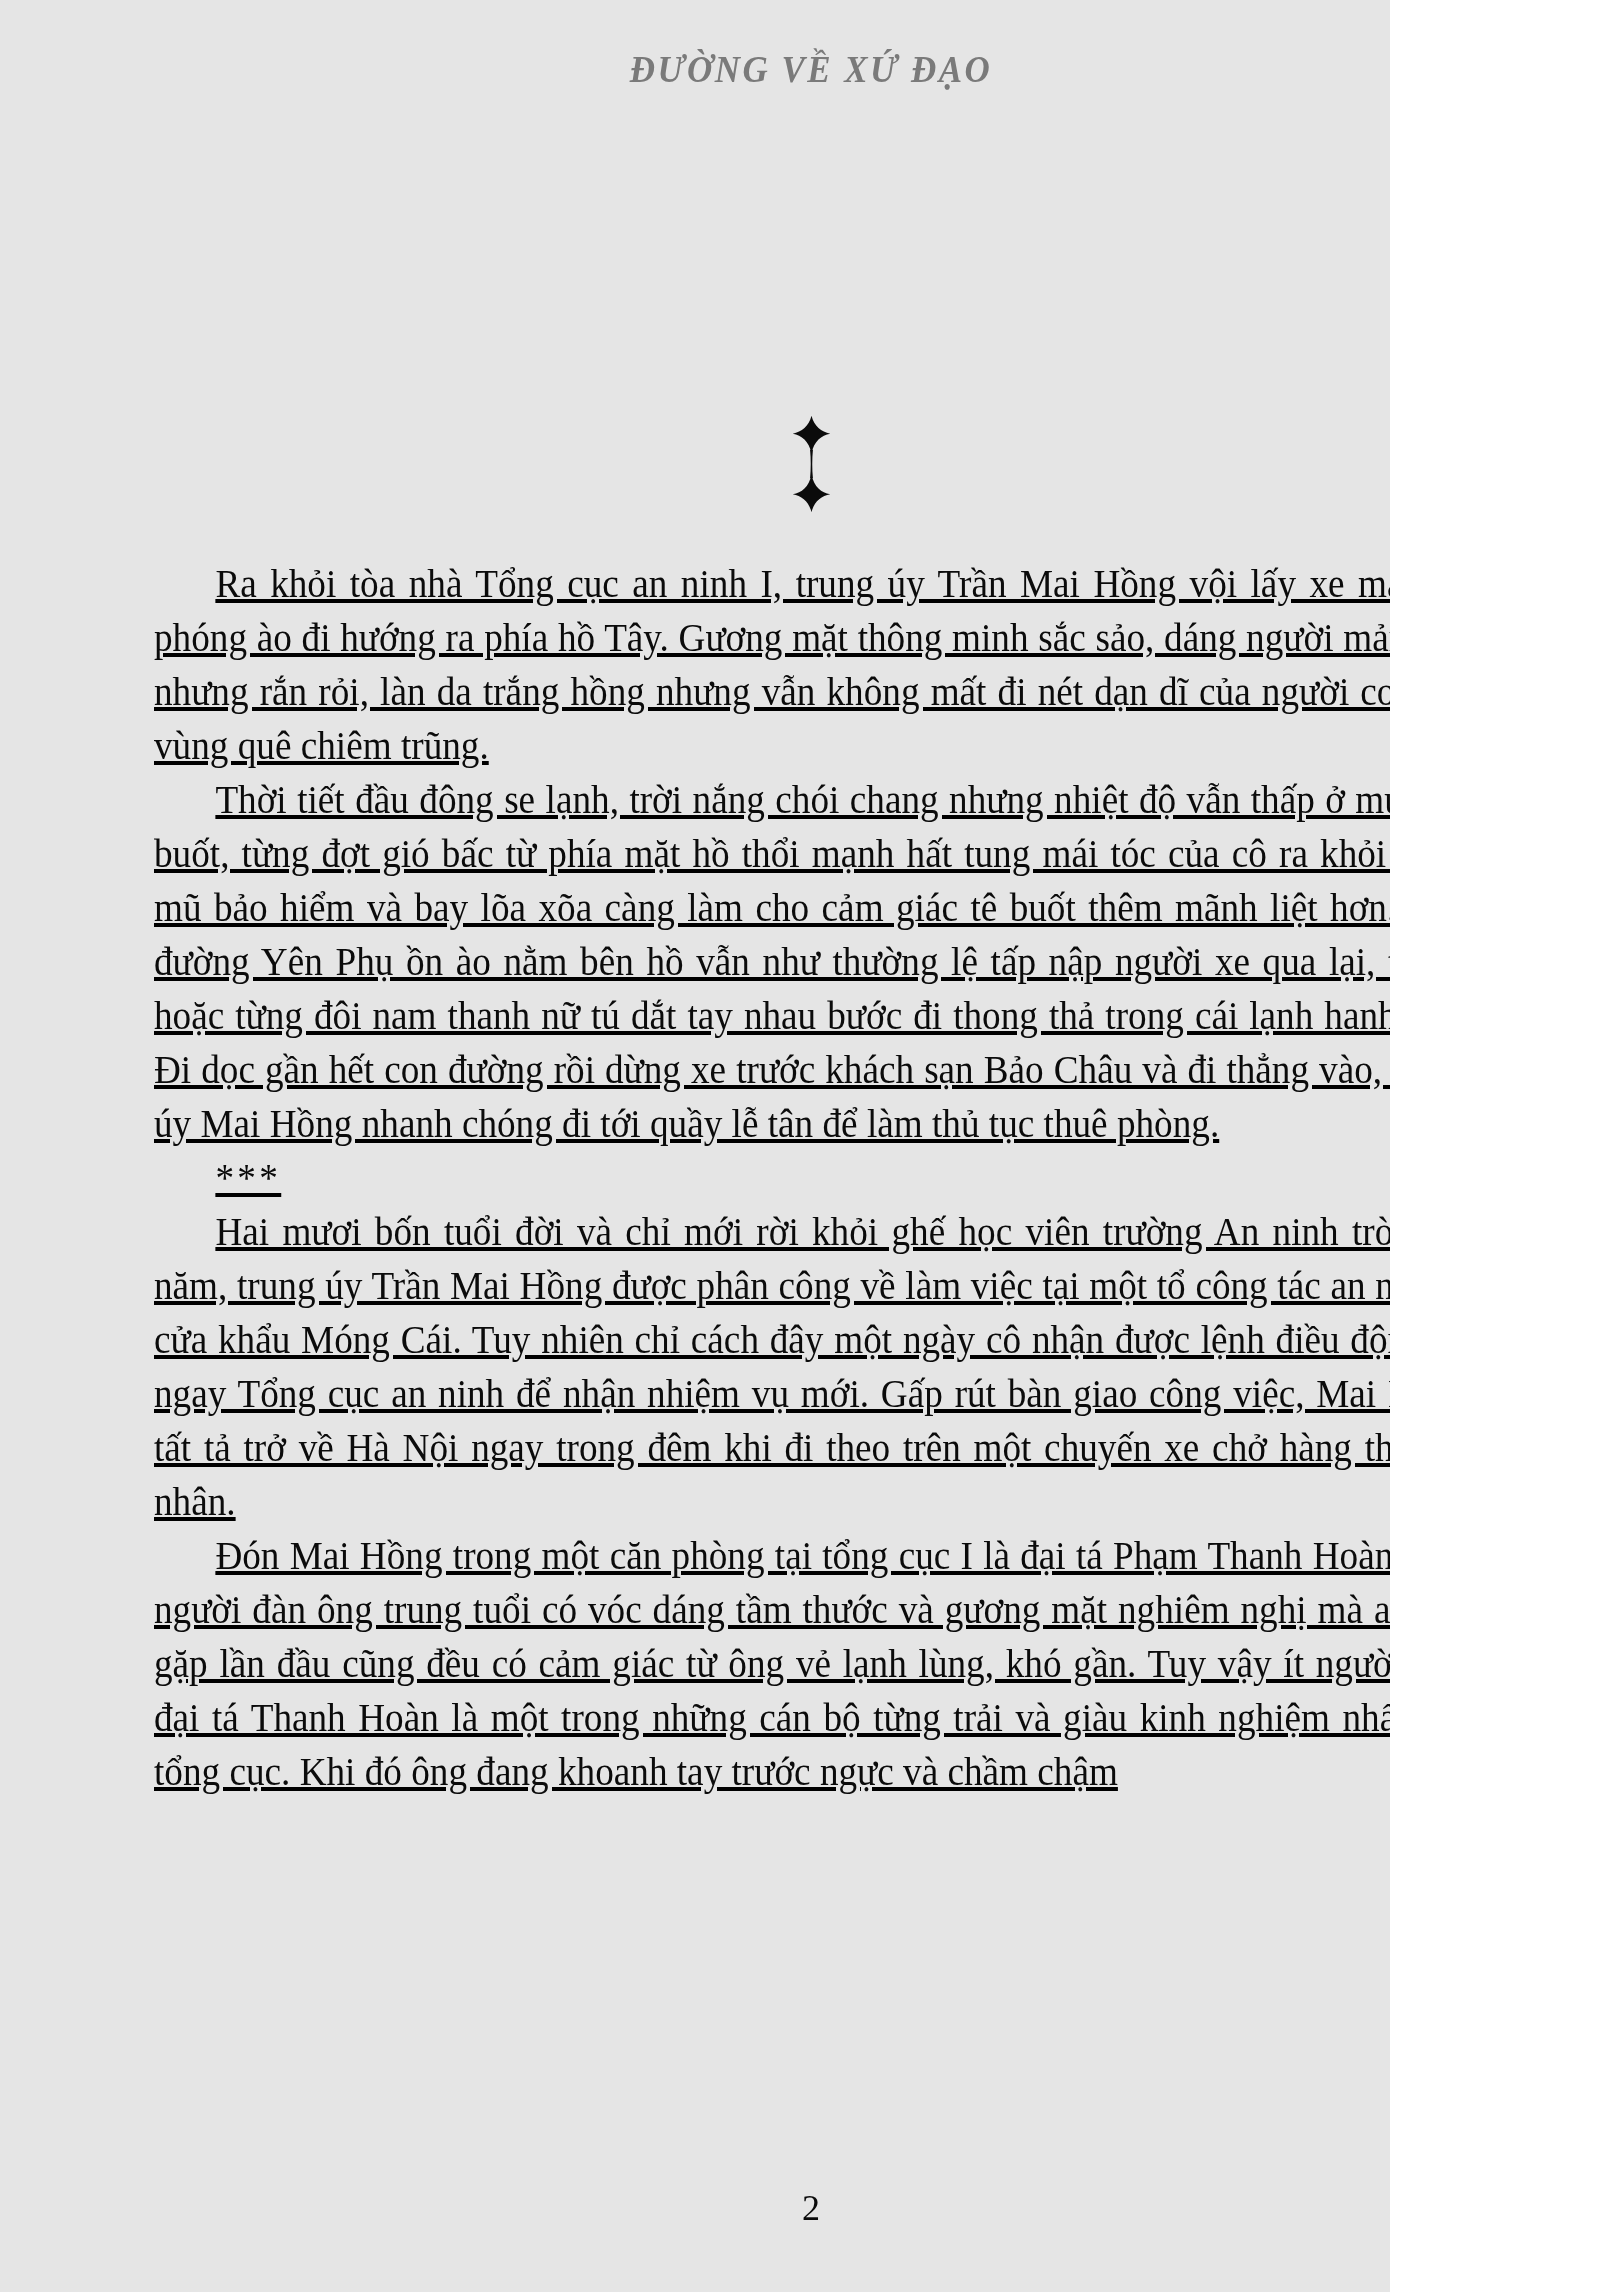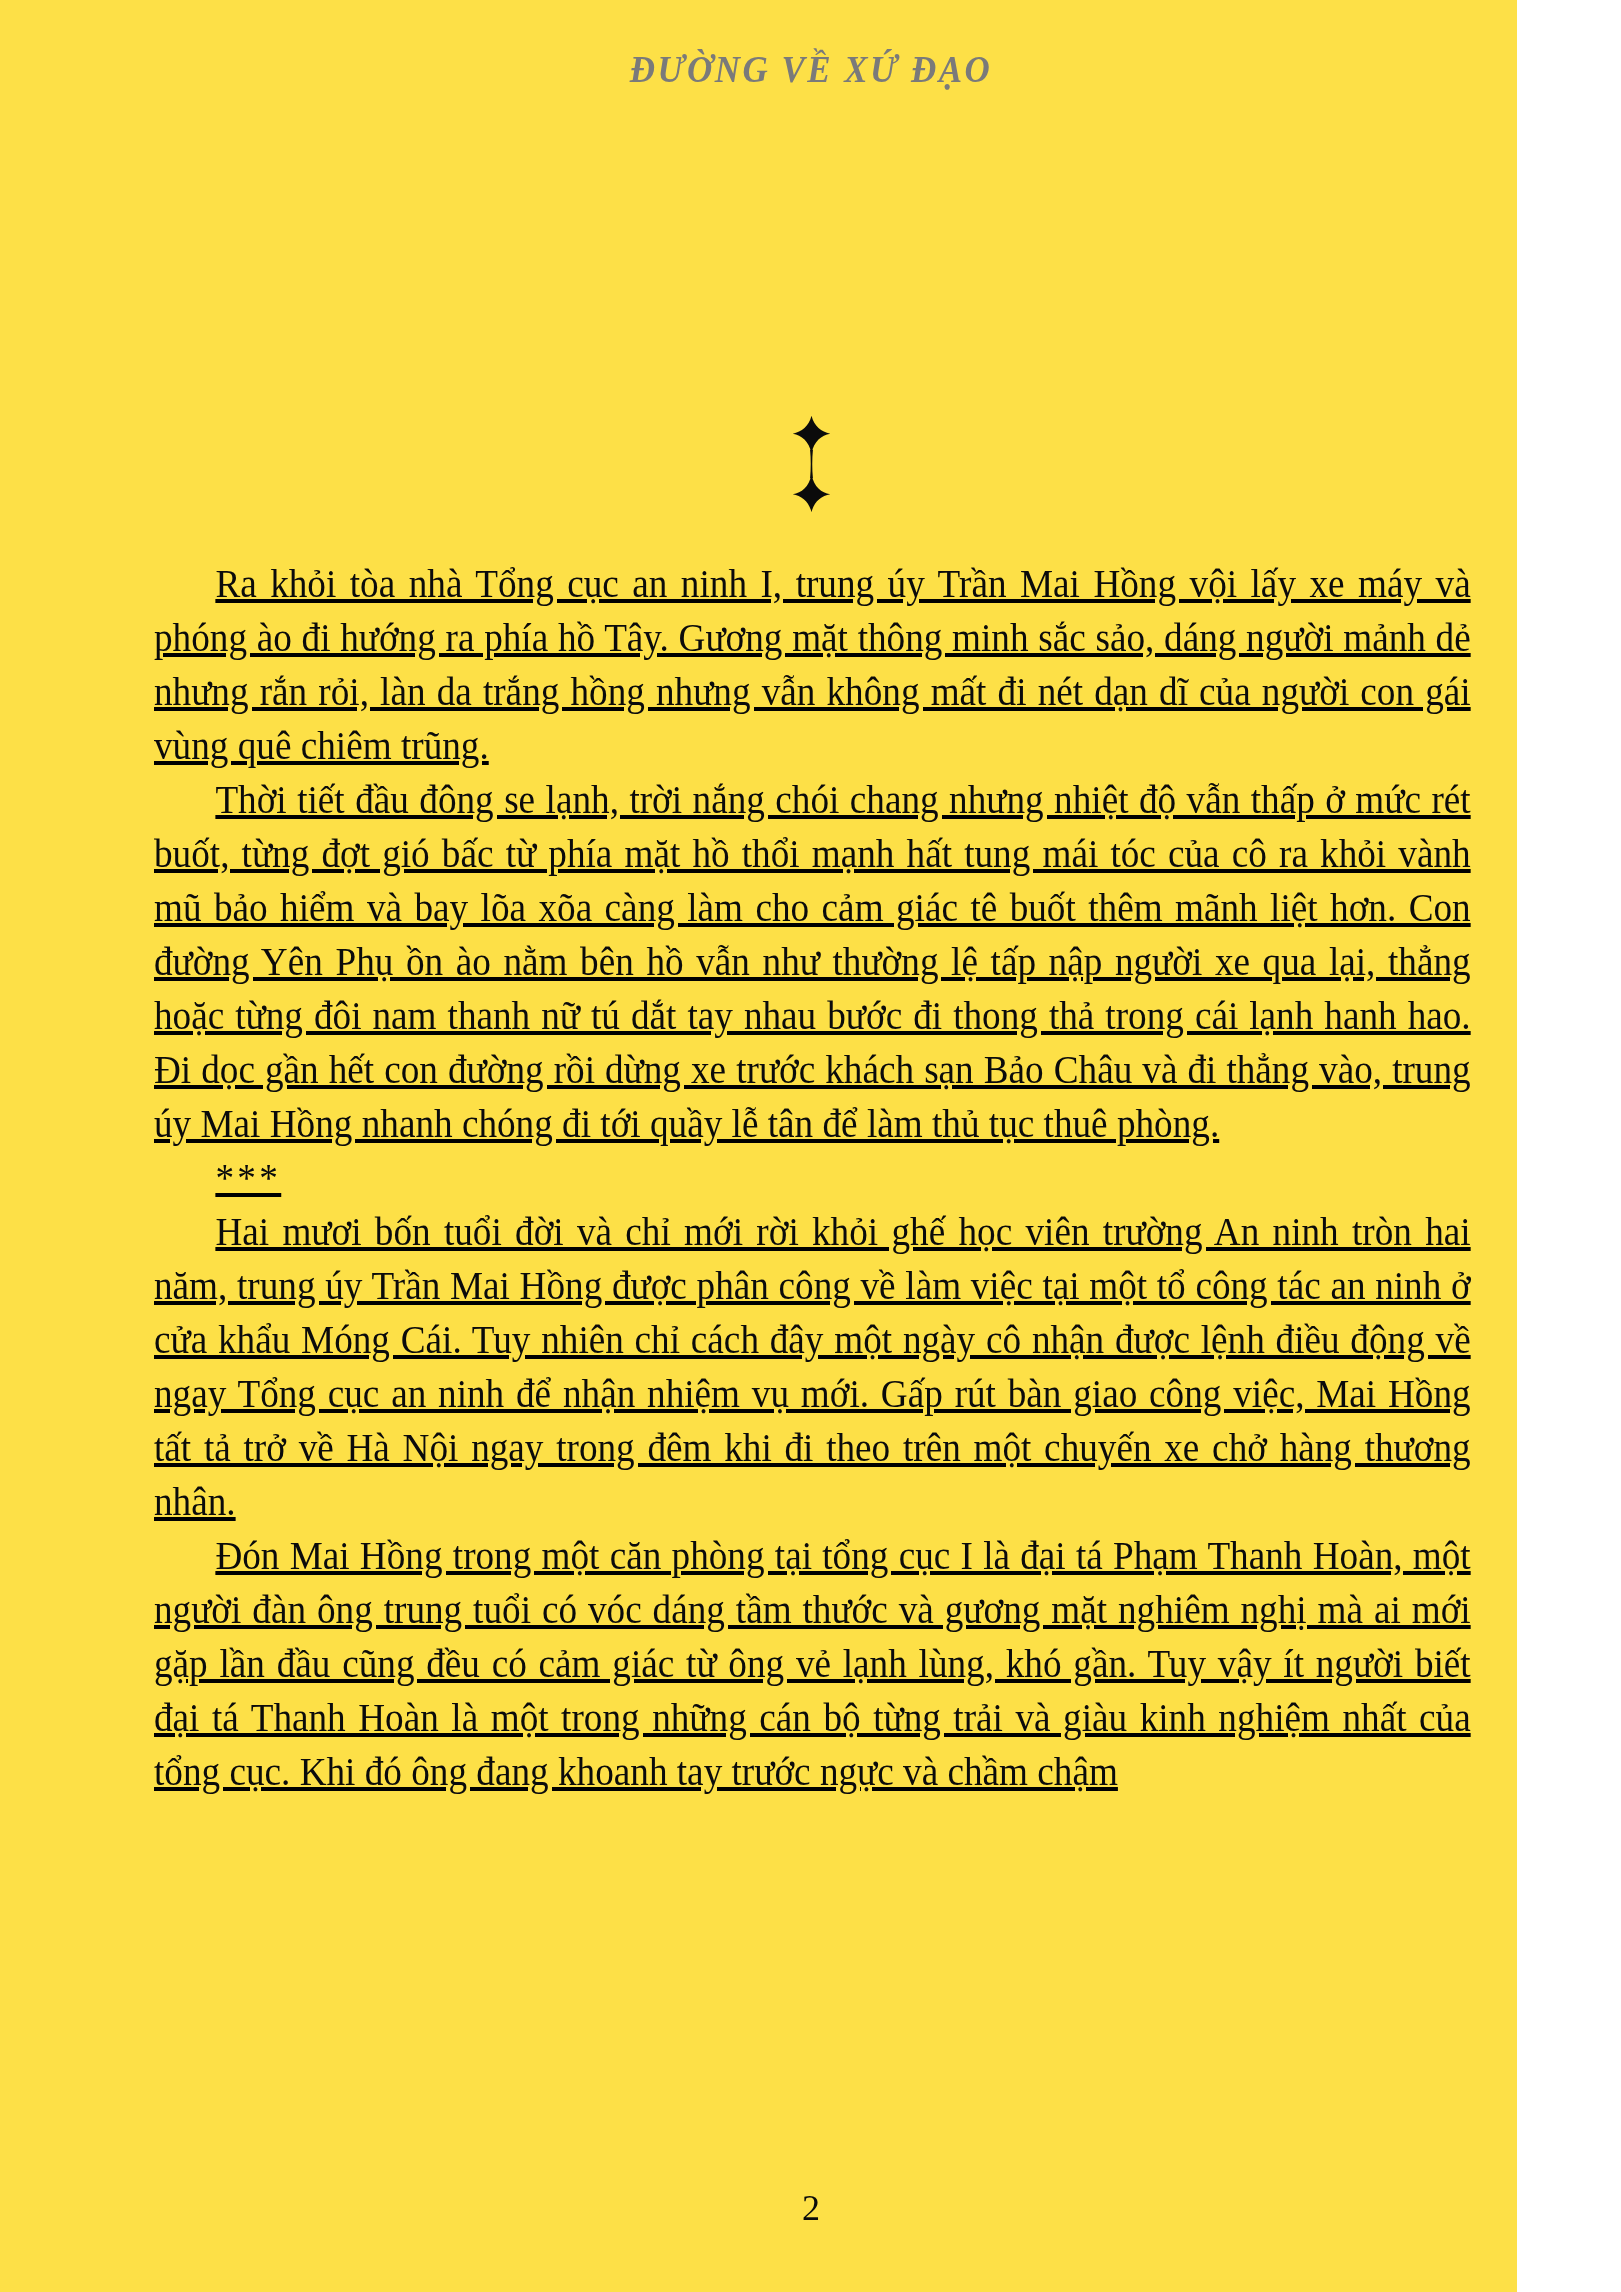--- a/index.html
+++ b/index.html
@@ -3,23 +3,23 @@
 <meta charset="utf-8">
 <style>
   html, body {
     margin: 0;
     padding: 0;
     background: #ffffff;
   }
 
   .page {
     position: relative;
-    width: 1517px;
+    width: 1390px;
     height: 2293px;
-    background: #fde047;
+    background: #e5e5e5;
     box-sizing: border-box;
     overflow: hidden;
     font-family: "Liberation Serif", "DejaVu Serif", serif;
   }
 
   
   .running-header {
     position: absolute;
     top: 47px;
     left: 0;

